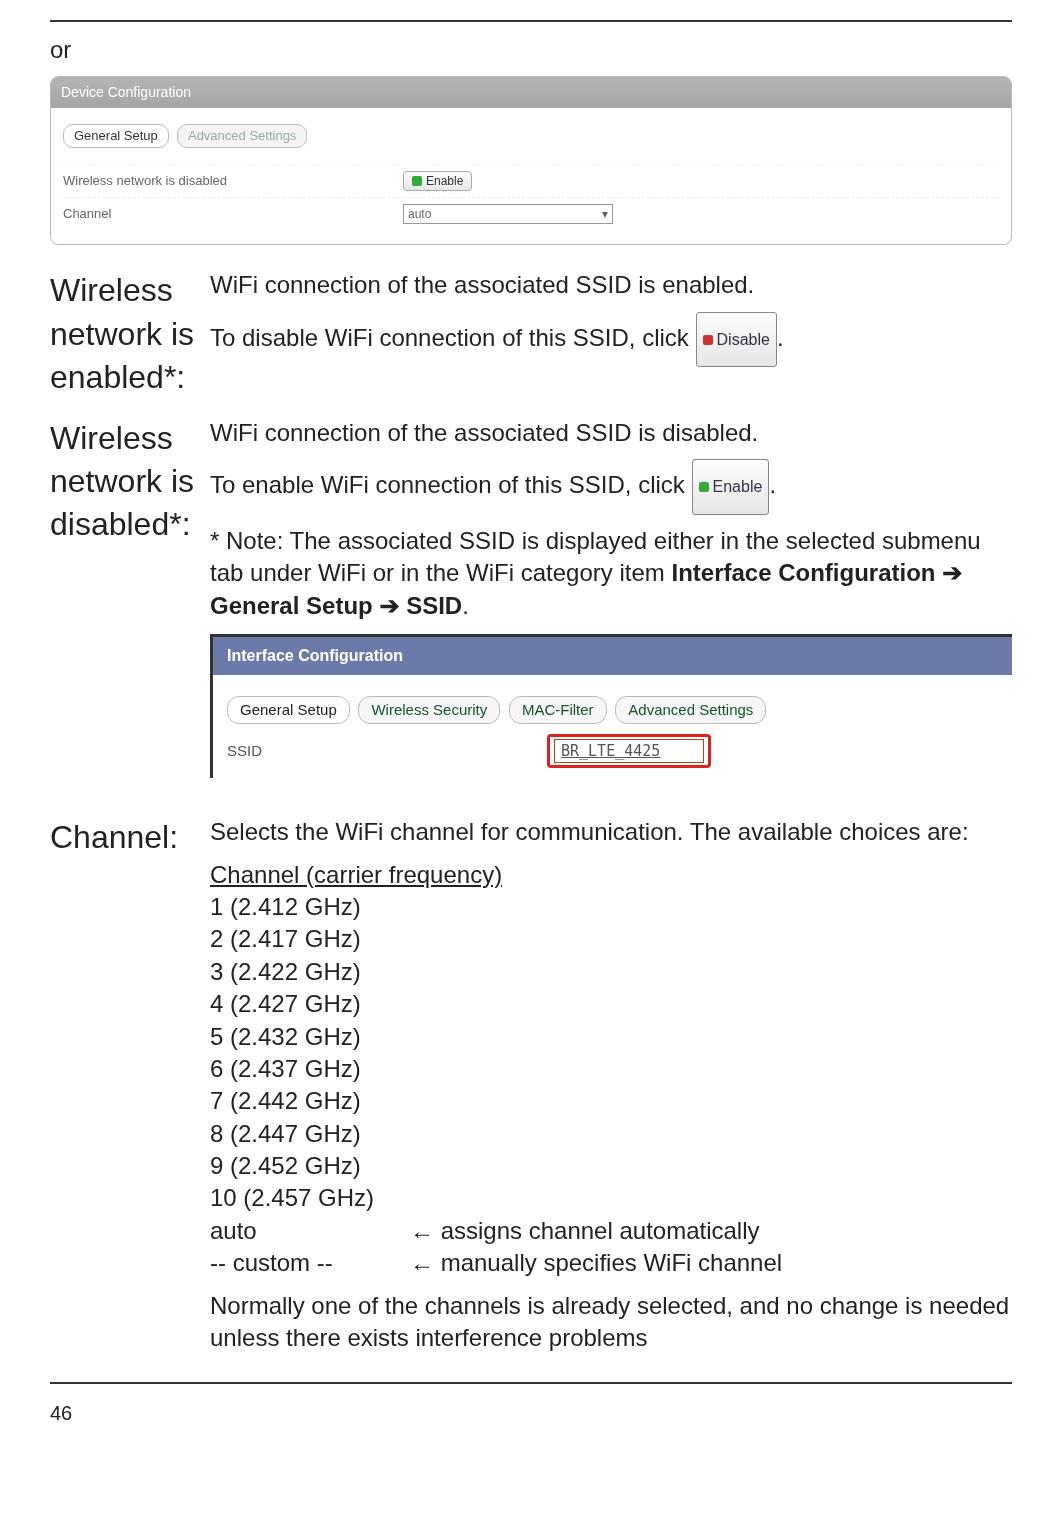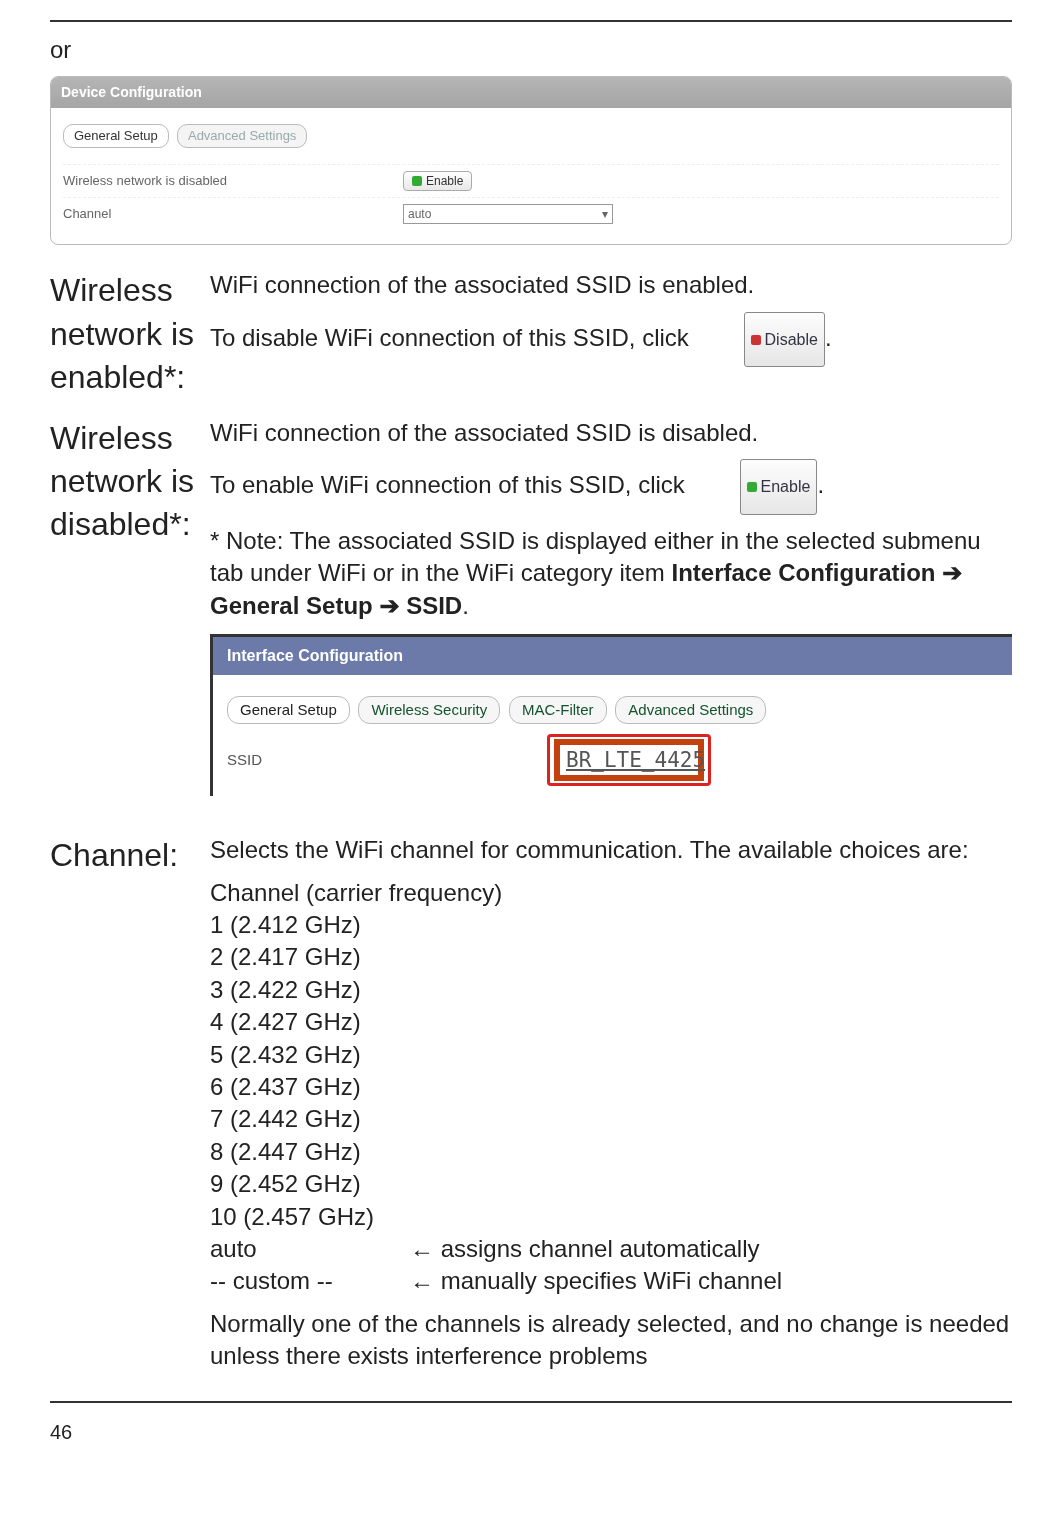--- a/index.html
+++ b/index.html
@@ -20,21 +20,21 @@
   .panel1 {
     border: 1px solid #bbb;
     border-radius: 8px;
     overflow: hidden;
     margin-bottom: 24px;
   }
   .panel1-hdr {
     background: linear-gradient(#b5b5b5,#a5a5a5);
     color: #fff;
     font-size: 14px;
-    font-weight: bold;
+    font-weight: normal;
     padding: 6px 10px;
   }
   .panel1-body { padding: 10px 12px 14px 12px; }
   .tabs1 { margin-bottom: 16px; }
   .tab-pill {
     display: inline-block;
     border: 1px solid #bbb;
     border-radius: 10px;
     padding: 2px 10px;
     font-size: 13px;
@@ -62,21 +62,21 @@
 
   
   .def { display: flex; margin-bottom: 18px; }
   .def-term { width: 160px; flex-shrink: 0; font-size: 32px; }
   .def-body { flex: 1; font-size: 24px; }
   .def-body p { margin-bottom: 10px; }
   .inline-btn {
     display: inline-flex; align-items: center; vertical-align: middle;
     border: 1px solid #888; border-radius: 3px;
     background: linear-gradient(#fdfdfd,#e6e6e6);
-    font-size: 16px; padding: 16px 6px; color: #334; margin-left: 48px;
+    font-size: 16px; padding: 16px 6px; color: #334;
   }
   .bold { font-weight: bold; }
   .arrow { font-weight: bold; }
 
   
   .panel2 {
     border-left: 3px solid #333;
     border-top: 3px solid #333;
     margin: 12px 0 20px 0;
     padding: 0;
@@ -94,26 +94,26 @@
     display:inline-block; border:1px solid #bbb; border-radius:12px;
     padding: 3px 12px; font-size:15px; color:#14532d; background:#f6f6f6; margin-right:2px;
   }
   .tab-pill2.active { color:#222; background:#fff; }
   .ssid-row { display:flex; align-items:center; font-size:15px; color:#555; }
   .ssid-row .lbl { width: 320px; }
   .ssid-box {
     border: 3px solid #d22; border-radius:4px; padding: 2px 4px; display:inline-block;
   }
   .ssid-input {
-    border:6px solid #c2410c; font-family: monospace; font-size:21px; padding:1px 6px; width:150px;
+    border:1px solid #c2410c; font-family: monospace; font-size:15px; padding:1px 6px; width:150px;
     background:#fff; display:inline-block; text-decoration: underline;
   }
 
   .chan-list { margin: 6px 0 8px 0; }
-  .chan-head { }
+  .chan-head { text-decoration: underline; }
   .two-col { display:flex; }
   .two-col .c1 { width: 200px; }
   .note-p { margin-top: 10px; }
 
   .footer {
     display:flex; justify-content:space-between; align-items:flex-end;
     border-top: 2px solid #333; margin-top: 18px; padding-top:16px;
   }
   .pgnum { font-size: 20px; }
   .brand { font-family: Georgia, 'Times New Roman', serif; font-size: 38px; font-style: italic; font-weight: bold; letter-spacing: -1px;}

